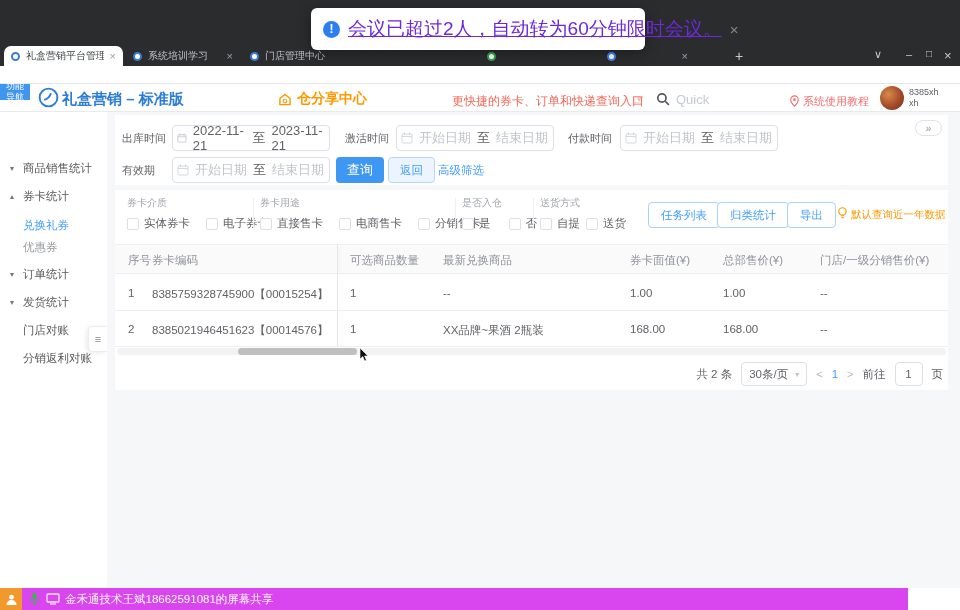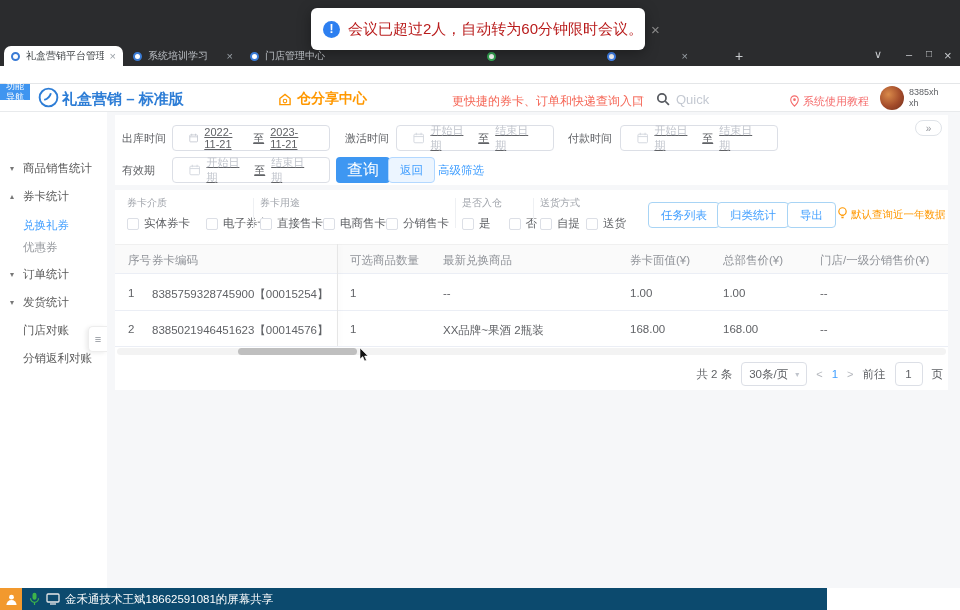--- a/index.html
+++ b/index.html
@@ -46,24 +46,24 @@
   .sb-handle { left:88px; top:214px; width:19px; height:26px; background:#fff; border:1px solid #ededed;
     border-right:none; border-radius:5px 0 0 5px; box-shadow:-2px 1px 4px rgba(0,0,0,.08);
     display:flex; align-items:center; justify-content:center; color:#8a8f96; font-size:11px; }
   
   .content { left:107px; top:112px; width:853px; height:476px; background:#f6f7f9; }
   .panel { background:#fff; }
   .panelA { left:8px; top:3px; width:833px; height:70px; }
   .panelB { left:8px; top:78px; width:833px; height:200px; }
   .flabel { font-size:11px; color:#606266; line-height:26px; }
   .finput { height:26px; border:1px solid #dcdfe6; border-radius:4px; background:#fff;
-    display:flex; align-items:center; padding:0 16px; gap:6px; font-size:11px; color:#606266;text-decoration:underline; }
+    display:flex; align-items:center; padding:0 4px; gap:6px; font-size:13px; color:#606266; }
   .ph { color:#c0c4cc; }
   .btn-primary { height:26px; background:#3e97f2; color:#fff; border:none; border-radius:4px;
-    font-size:16px; padding:0 11px; }
+    font-size:13px; padding:0 11px; }
   .btn-plain { height:26px; background:#ecf5ff; color:#409eff; border:1px solid #b3d8ff; border-radius:4px;
     font-size:11.5px; padding:0 11px; }
   .link { font-size:11.5px; color:#409eff; }
   .expand-pill { top:5px; right:6px; width:27px; height:16px; border:1px solid #dfe3e8; border-radius:9px;
     color:#909399; font-size:10px; display:flex; align-items:center; justify-content:center; background:#fff; }
   .grp-label { font-size:10px; color:#a0a4ab; }
   .cb { display:flex; align-items:center; gap:5px; font-size:11.5px; color:#606266; }
   .cb .box { width:12px; height:12px; border:1px solid #dcdfe6; border-radius:2px; background:#fff; flex:0 0 auto; }
   .vsep { width:1px; height:30px; background:#eef0f3; top:8px; }
   .btn-outline { height:26px; background:#fff; color:#409eff; border:1px solid #a8d4f5; border-radius:4px;
@@ -87,24 +87,24 @@
   .psel .caret { font-size:8px; color:#c0c4cc; }
   .parrow { color:#b4b7bd; font-size:11px; }
   .pcur { color:#409eff; }
   .pinput { width:28px; height:24px; border:1px solid #dcdfe6; border-radius:4px; text-align:center;
     font-size:11.5px; color:#606266; font-family:inherit; }
   
   .toast { left:311px; top:8px; width:334px; height:42px; background:#fff; border-radius:6px;
     box-shadow:0 3px 14px rgba(0,0,0,.35); display:flex; align-items:center; padding:0 12px; gap:8px; z-index:60; }
   .toast-ico { width:17px; height:17px; border-radius:50%; background:#2d7ff0; color:#fff; font-size:12px;
     font-weight:bold; display:flex; align-items:center; justify-content:center; flex:0 0 auto; }
-  .toast-txt { font-size:15px; color:#b91c1c; white-space:nowrap; }
+  .toast-txt { font-size:19px; color:#6d28d9; white-space:nowrap;text-decoration:underline; }
   .toast-x { margin-left:auto; color:#8a8a8a; font-size:15px; }
   
-  .sharebar { left:0; top:588px; width:827px; height:22px; background:#0c4a6e; display:flex; align-items:center; }
+  .sharebar { left:0; top:588px; width:908px; height:22px; background:#d946ef; display:flex; align-items:center; }
   .share-sq { width:22px; height:22px; background:#f2992e; display:flex; align-items:center; justify-content:center; }
   .share-txt { color:#fff; font-size:11.5px; margin-left:5px; }
 </style>
 </head>
 <body>
 
 <div class="abs chrome-top">
   <div class="abs tab active" style="left:4px; width:119px;">
     <span class="fav"></span>
     <span style="white-space:nowrap; overflow:hidden;">礼盒营销平台管理中心</span>
@@ -333,21 +333,21 @@
           </label>
         <label class="cb">
             <span class="box"></span>
             <span>电子券卡</span>
           </label>
       </div>
     </div>
     <div class="abs vsep" style="left:138px;"></div>
     <div class="abs" style="left:145px; top:6px;">
       <div class="grp-label">券卡用途</div>
-      <div style="display:flex; margin-top:6px;">
+      <div style="display:flex; gap:16px; margin-top:6px;">
         <label class="cb">
             <span class="box"></span>
             <span>直接售卡</span>
           </label>
         <label class="cb">
             <span class="box"></span>
             <span>电商售卡</span>
           </label>
         <label class="cb">
             <span class="box"></span>

